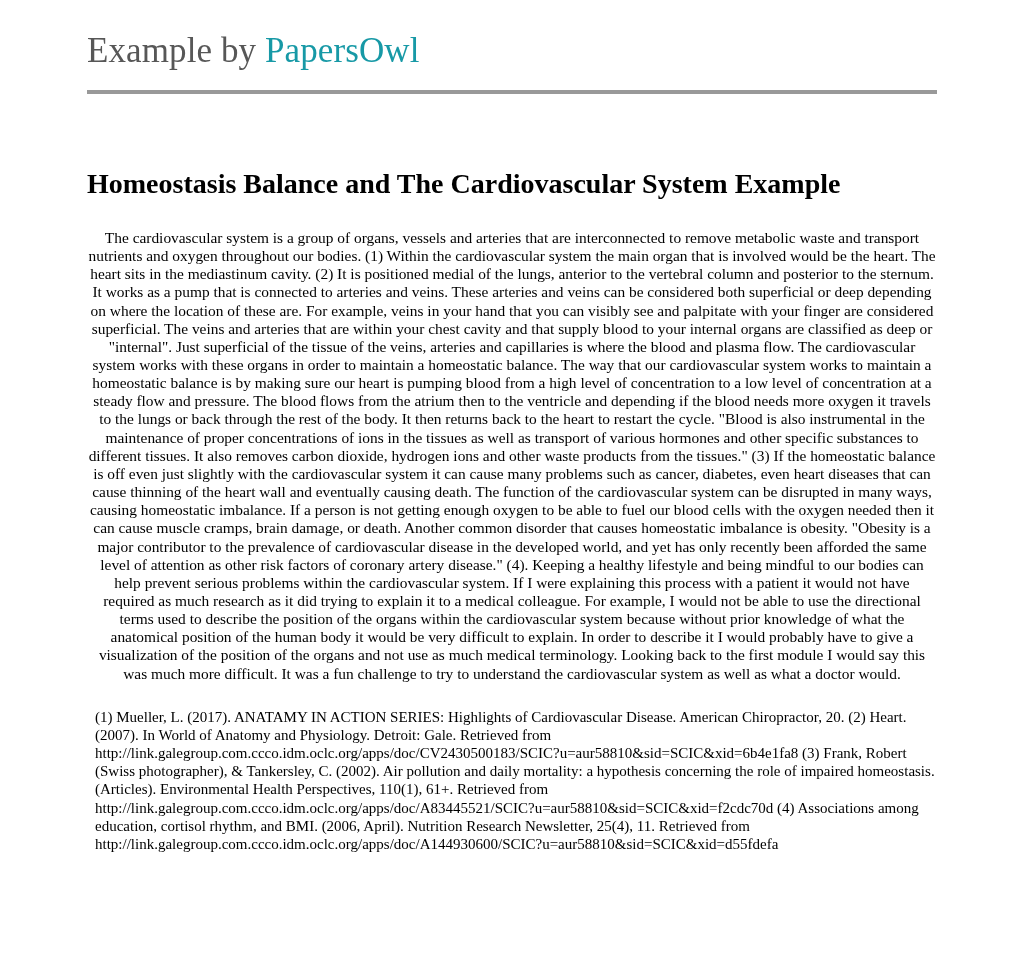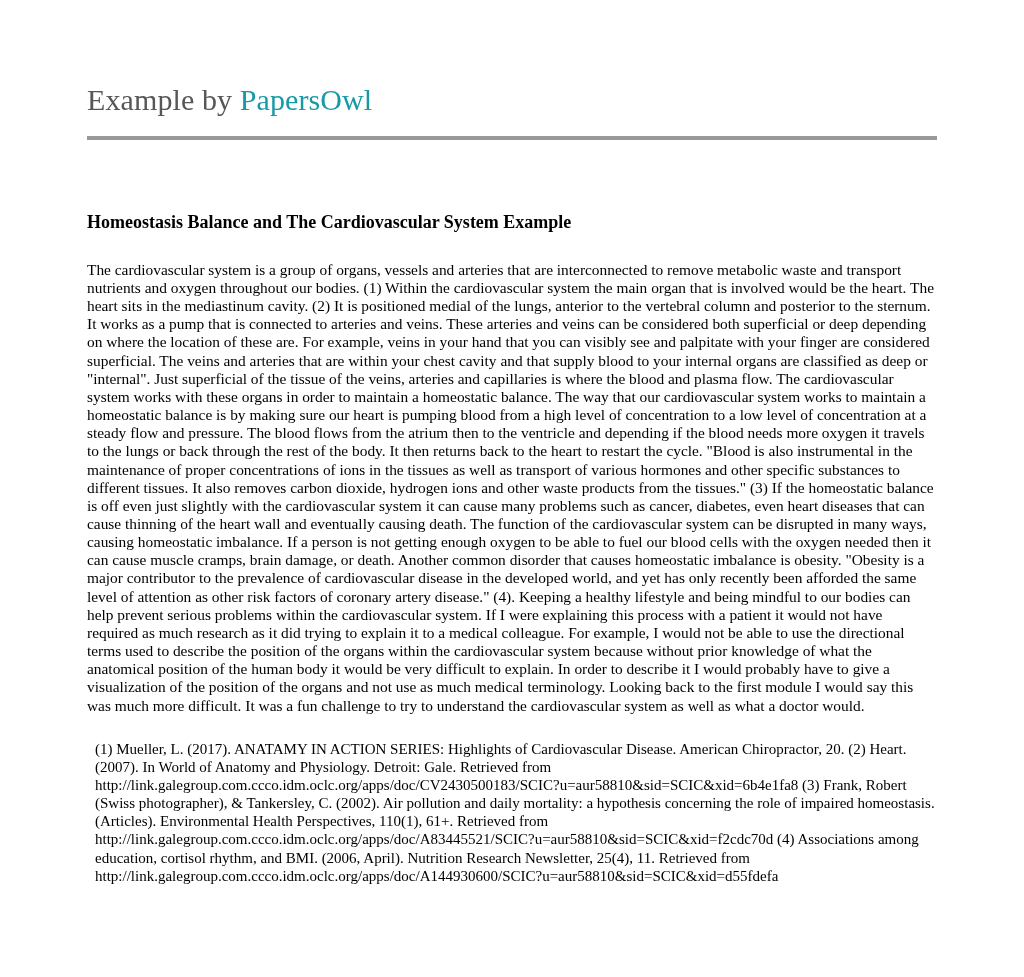--- a/index.html
+++ b/index.html
@@ -21,27 +21,26 @@
     box-sizing: border-box;
     padding: 0;
   }
   .content {
     margin-left: 87px;
     width: 850px;
   }
 
   
   .brand-line {
-    padding-top: 42px;
-    font-size: 30px;
+    padding-top: 30px;
+    font-size: 35px;
     line-height: 1.22;
     color: #575757;
     letter-spacing: 0.1px;
     white-space: nowrap;
-    margin-top: 40px;
   }
   .brand-name {
     color: #1799a6;
   }
 
   .source-line {
     margin-top: 14px;
     font-size: 16.5px;
     line-height: 1.3;
     color: #2b2b2b;
@@ -62,34 +61,34 @@
     width: 850px;
     height: 4px;
     background: #999999;
     border: 0;
   }
 
   
   .doc-title {
     margin: 0;
     padding-top: 62px;
-    font-size: 18px;
+    font-size: 28px;
     font-weight: bold;
     line-height: 1.40;
     color: #000000;
     max-width: 760px;
   }
 
   
   .body-text {
     margin: 0;
     padding-top: 26px;
     font-size: 15.4px;
     line-height: 18.15px;
-    text-align: left;
+    text-align: center;
     color: #000000;
     width: 850px;
   }
 
   
   .refs-heading {
     margin: 0;
     padding-top: 29px;
     font-size: 19px;
     font-weight: bold;

